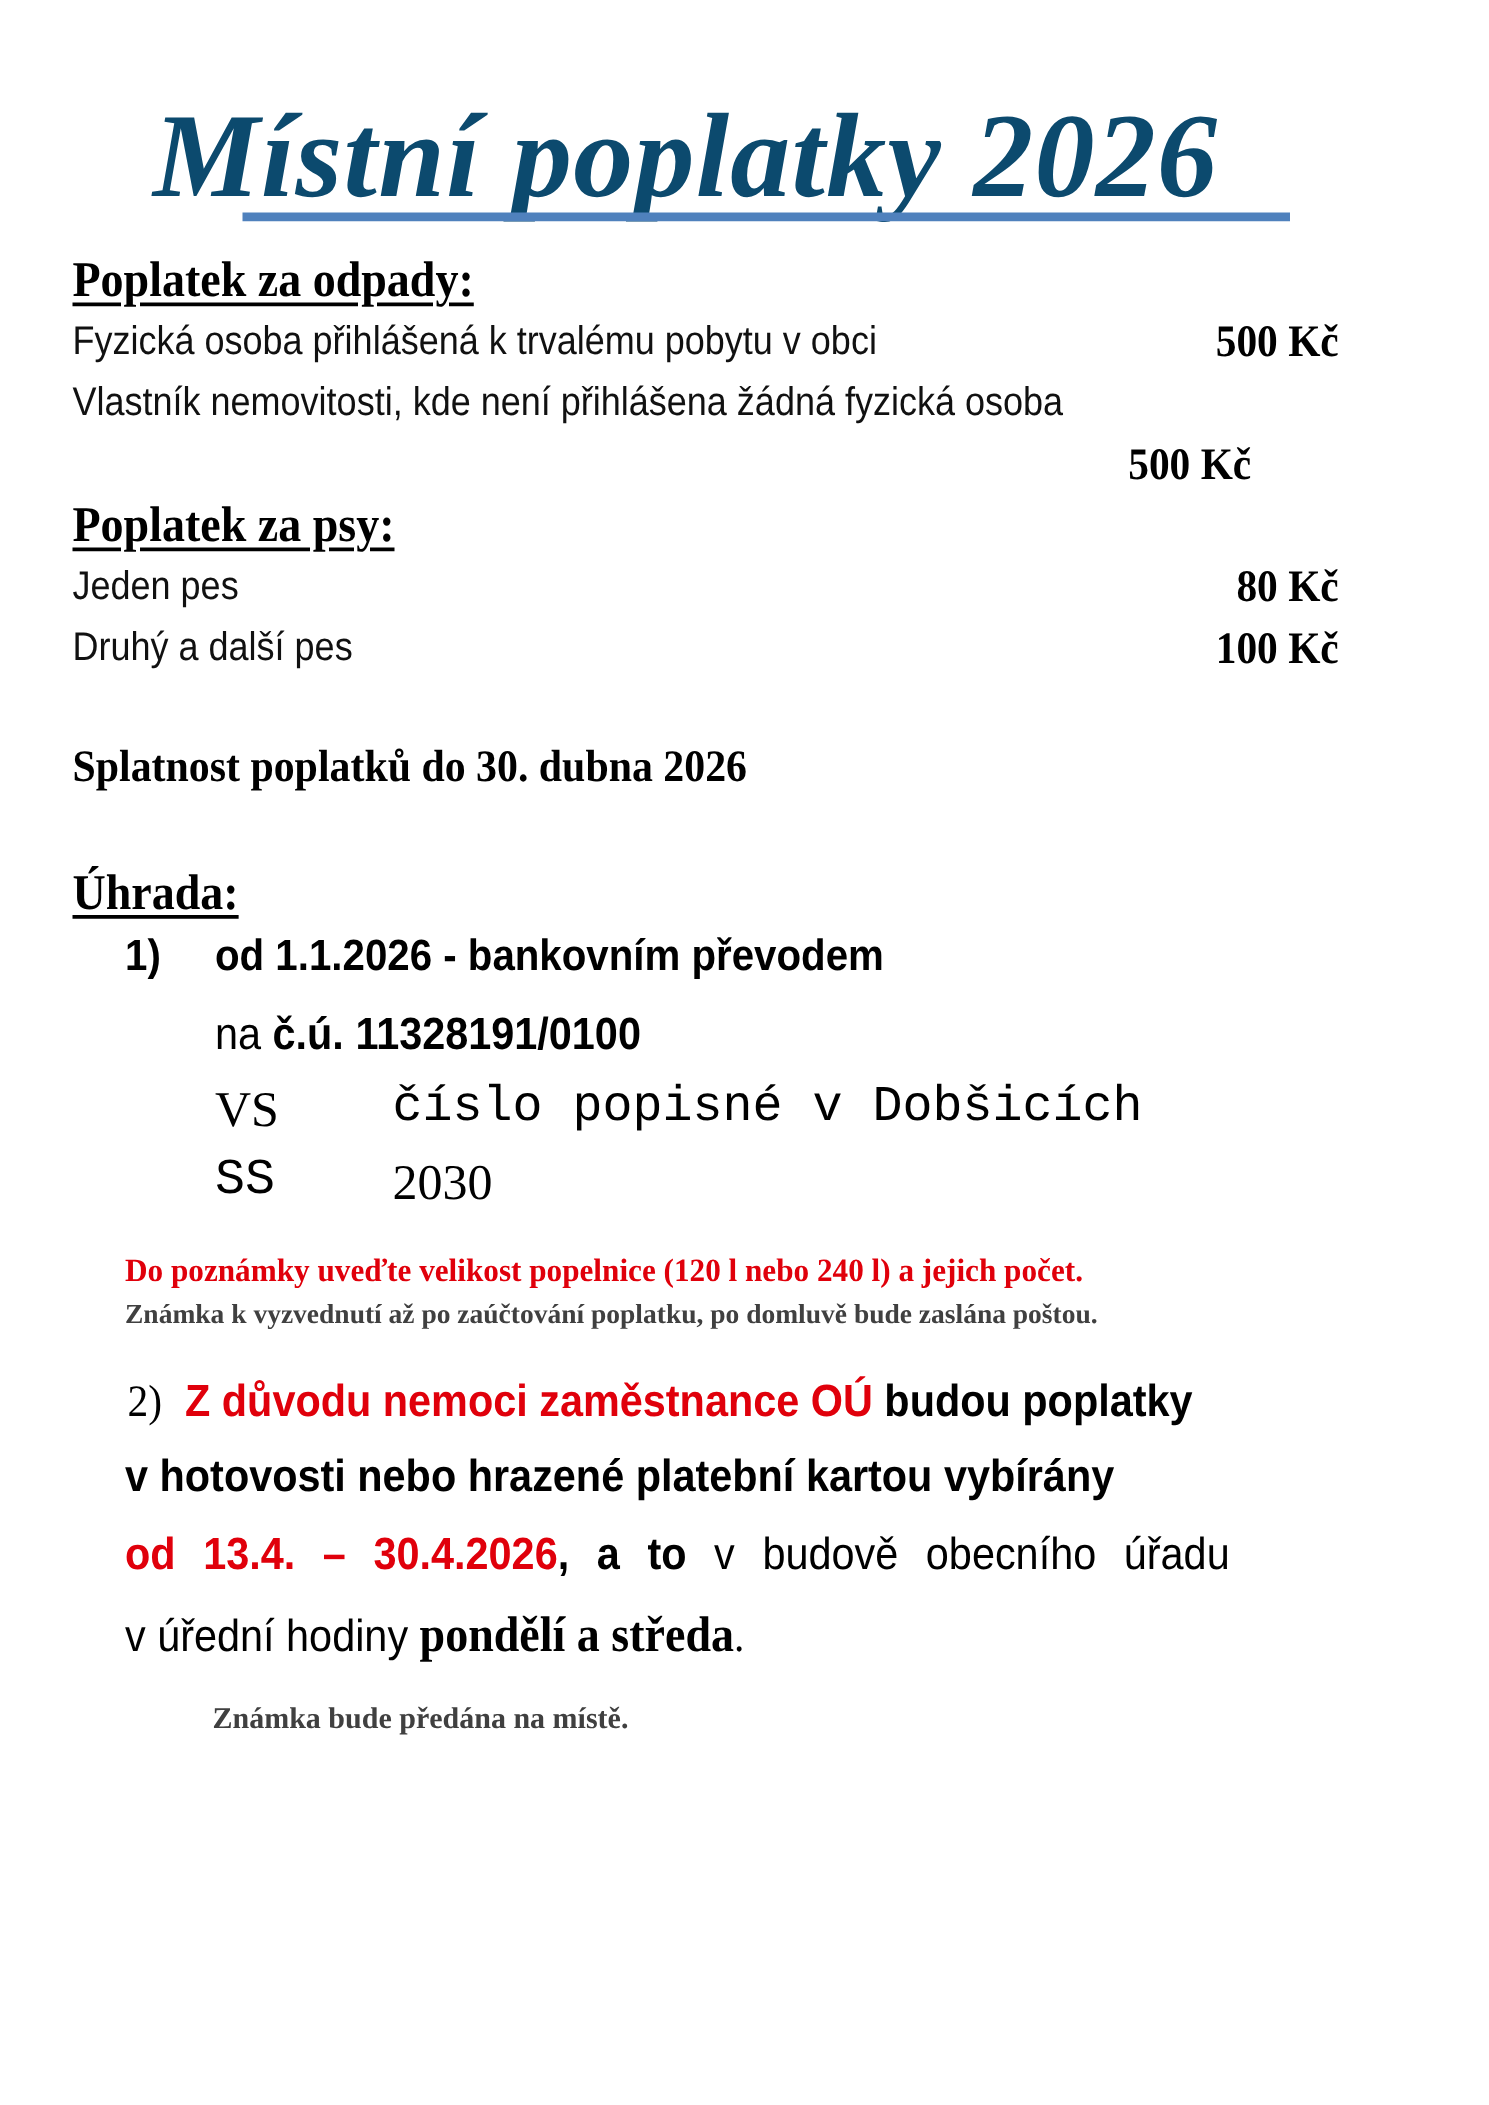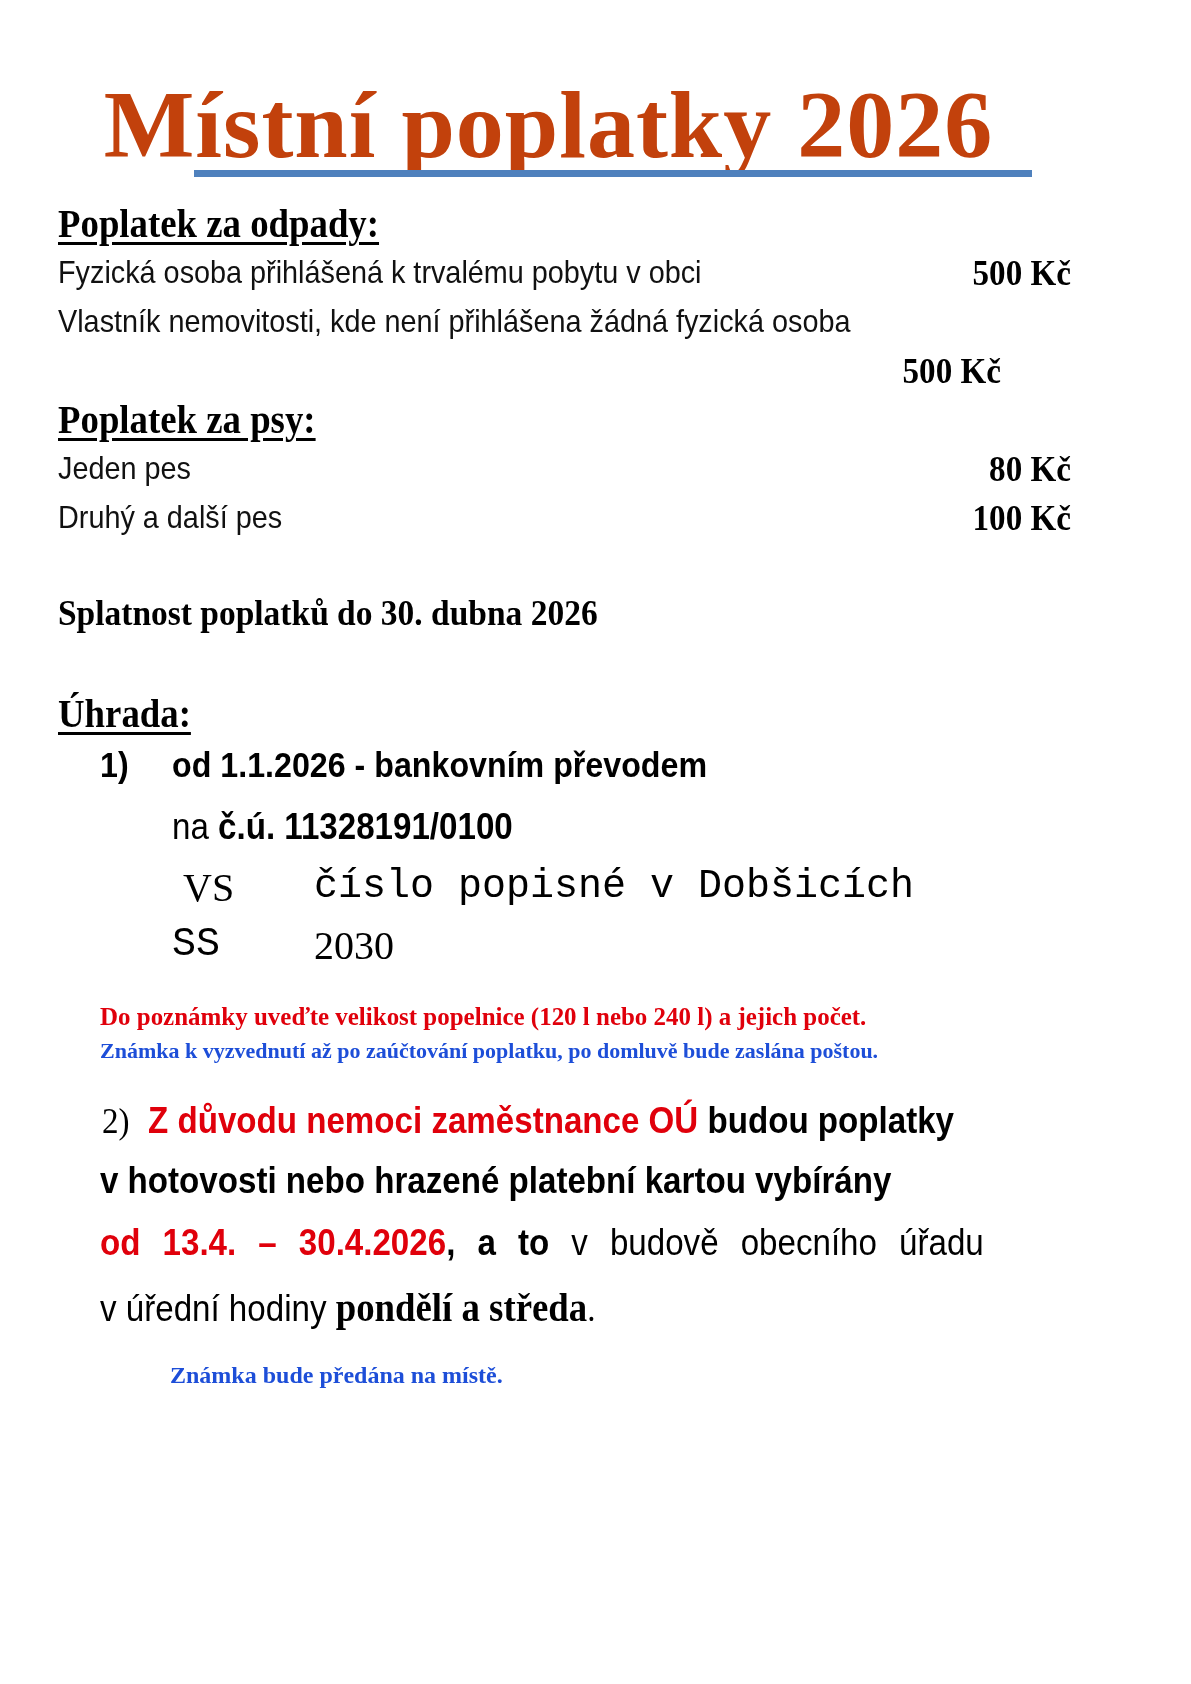--- a/index.html
+++ b/index.html
@@ -1,36 +1,36 @@
 <!DOCTYPE html>
 <html><head>
 <meta charset="utf-8">
 <style>
   html, body { margin: 0; padding: 0; background: #ffffff; }
   body { width: 1191px; height: 1684px; position: relative; overflow: hidden; color: #000; }
   .abs { position: absolute; white-space: nowrap; }
   .title {
     left: 0; width: 1097px; top: 70px; text-align: center;
-    font-family: "Liberation Serif", serif; font-weight: bold;
-    font-size: 96px; line-height: 110px; color: #c2410c; letter-spacing: 1px;
+    font-family: "Liberation Serif", serif; font-style: italic; font-weight: bold;
+    font-size: 96px; line-height: 110px; color: #0c4a6e; letter-spacing: 1px;
   }
   .title-underline { left: 194px; top: 170px; width: 838px; height: 7px; background: #4f81bd; }
   .heading {
     font-family: "Liberation Serif", serif; font-weight: bold; font-size: 40px;
     text-decoration: underline; text-decoration-thickness: 3px; text-underline-offset: 5px;
     transform: scaleX(0.92); transform-origin: left center;
   }
   .sans { font-family: "Liberation Sans", sans-serif; font-size: 32px; font-weight: normal; transform: scaleX(0.9); transform-origin: left center; color: #111; }
   .price { font-family: "Liberation Serif", serif; font-weight: bold; font-size: 36px; text-align: right; transform: scaleX(0.92); transform-origin: right center; }
   .serif-bold-lg { font-family: "Liberation Serif", serif; font-weight: bold; font-size: 36px; transform: scaleX(0.93); transform-origin: left center; }
   .bold-sans { font-family: "Liberation Sans", sans-serif; font-weight: bold; font-size: 35px; transform: scaleX(0.92); transform-origin: left center; }
   .serif-reg { font-family: "Liberation Serif", serif; font-size: 40px; }
   .red { color: #e0000b; }
   .note-red { font-family: "Liberation Serif", serif; font-weight: bold; font-size: 26px; color: #e0000b; transform: scaleX(0.96); transform-origin: left center; }
-  .note-black { font-family: "Liberation Serif", serif; font-weight: bold; font-size: 22px; color: #1d4ed8; }
+  .note-black { font-family: "Liberation Serif", serif; font-weight: bold; font-size: 22px; color: #404040; }
   .line-2 { font-family: "Liberation Sans", sans-serif; font-size: 36px; transform: scaleX(0.92); transform-origin: left center; }
   .b { font-weight: bold; }
   .ser { font-family: "Liberation Serif", serif; }
 </style>
 </head>
 <body>
 
 <div class="abs title">Místní poplatky 2026</div>
 <div class="abs title-underline"></div>
 
@@ -46,21 +46,21 @@
 <div class="abs sans" style="left:58px; top:499px;">Druhý a další pes</div>
 <div class="abs price" style="right:120px; top:497px;">100 Kč</div>
 
 <div class="abs serif-bold-lg" style="left:58px; top:592px;">Splatnost poplatků do 30. dubna 2026</div>
 
 <div class="abs heading" style="left:58px; top:690px;">Úhrada:</div>
 
 <div class="abs bold-sans" style="left:100px; top:745px;">1)</div>
 <div class="abs bold-sans" style="left:172px; top:745px;">od 1.1.2026 - bankovním převodem</div>
 <div class="abs line-2" style="left:172px; top:806px;"><span>na </span><span class="b">č.ú. </span><span class="b">11328191/0100</span></div>
-<div class="abs serif-reg" style="left:172px; top:864px;margin-left:11px;">VS</div>
+<div class="abs serif-reg" style="left:172px; top:864px;">VS</div>
 <div class="abs serif-reg" style="left:314px; top:864px;font-family:Liberation Mono, monospace;">číslo popisné v Dobšicích</div>
 <div class="abs serif-reg" style="left:172px; top:922px;font-family:Liberation Mono, monospace;">SS</div>
 <div class="abs serif-reg" style="left:314px; top:922px;">2030</div>
 
 <div class="abs note-red" style="left:100px; top:1002px;">Do poznámky uveďte velikost popelnice (120 l nebo 240 l) a jejich počet.</div>
 <div class="abs note-black" style="left:100px; top:1038px;">Známka k vyzvednutí až po zaúčtování poplatku, po domluvě bude zaslána poštou.</div>
 
 <div class="abs line-2" style="left:102px; top:1100px;"><span class="ser">2)</span><span>&nbsp;&nbsp;</span><span class="b red">Z důvodu nemoci zaměstnance OÚ</span><span class="b"> budou poplatky</span></div>
 <div class="abs line-2 b" style="left:100px; top:1160px;">v hotovosti nebo hrazené platební kartou vybírány</div>
 <div class="abs line-2" style="left:100px; top:1222px; word-spacing: 14px;"><span class="b red">od 13.4. – 30.4.2026</span><span class="b">,</span><span class="b"> a to </span><span>v budově obecního úřadu</span></div>

